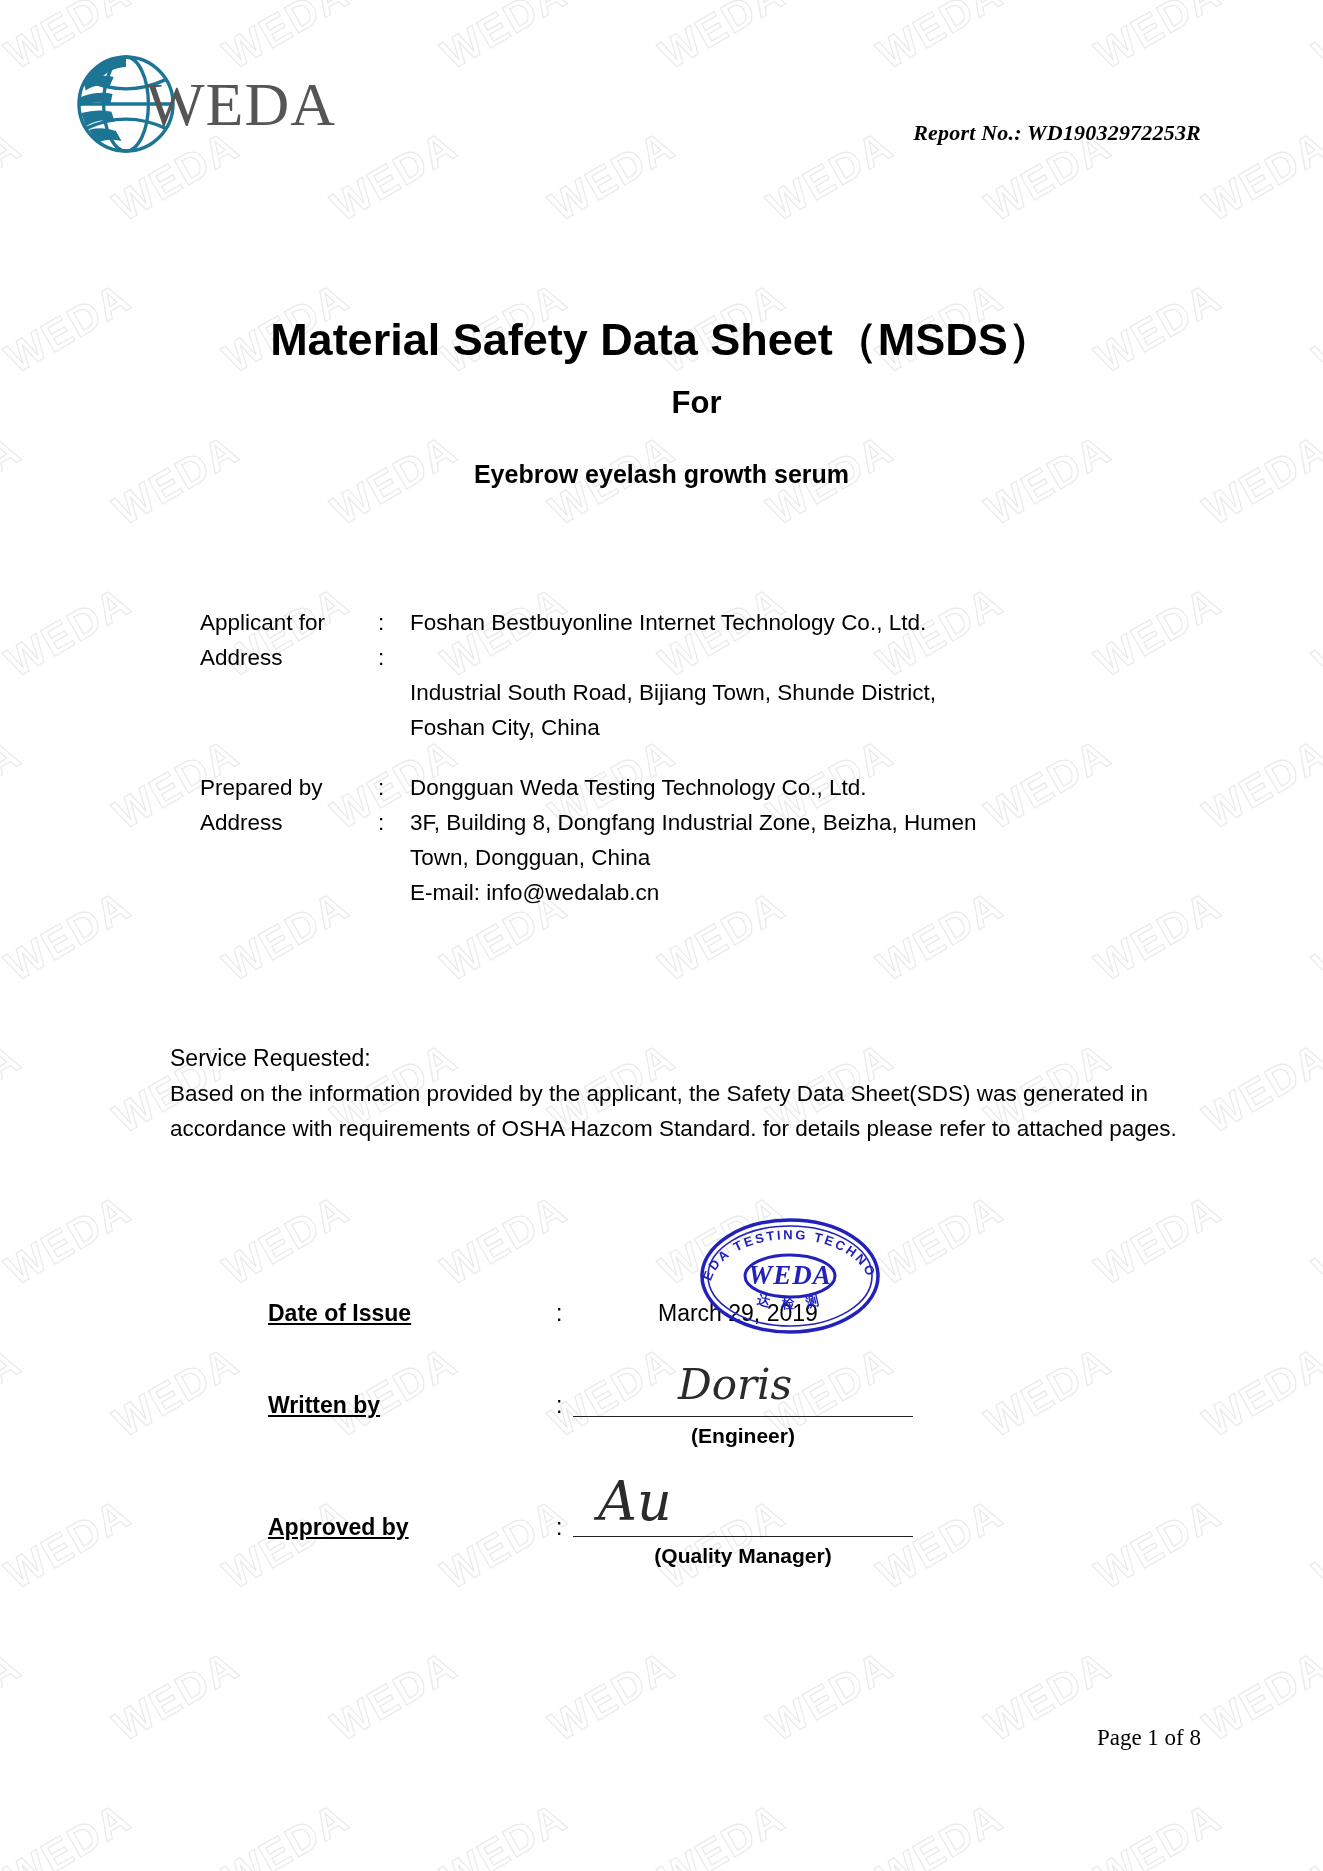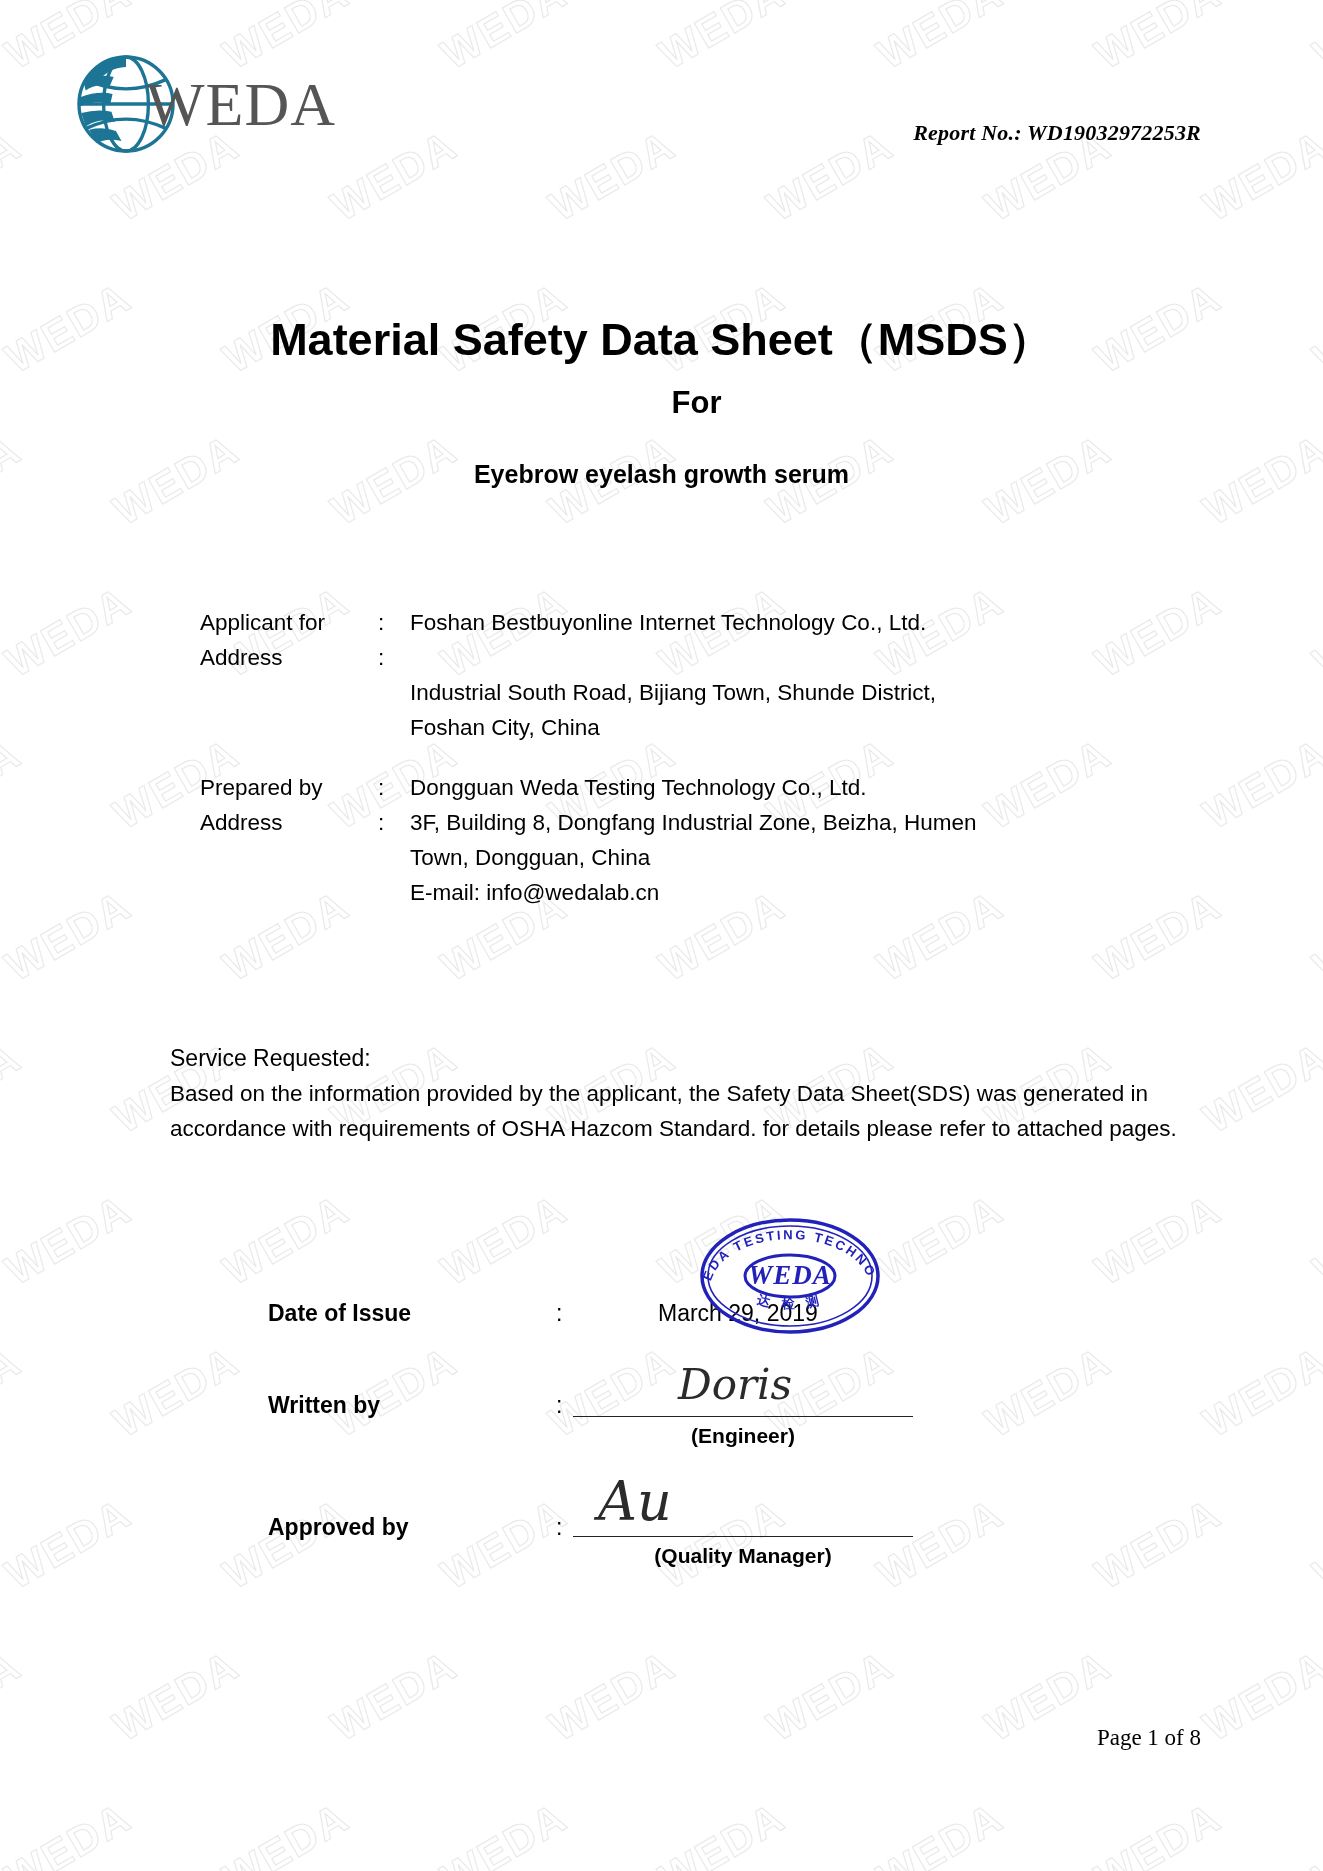--- a/index.html
+++ b/index.html
@@ -86,21 +86,21 @@
   .info-cont { margin-left:210px; }
 
   
   .service { position:absolute; left:170px; top:1045px; width:1010px; }
   .service-title { font-size:23px; font-weight:400; margin-bottom:4px; }
   .service-body { font-size:22.5px; line-height:35px; }
 
   
   .sig { position:absolute; left:268px; top:1300px; width:900px; font-size:23px; }
   .sig-row { position:relative; height:auto; }
-  .sig-label { position:absolute; left:0; font-weight:700; white-space:nowrap; }
+  .sig-label { position:absolute; left:0; font-weight:700; white-space:nowrap;text-decoration:underline; }
   .sig-colon { position:absolute; left:288px; }
   .sig-value { position:absolute; left:390px; white-space:nowrap; }
 
   .sig-line { position:absolute; left:305px; width:340px; border-bottom:1.5px solid #222; }
   .sig-sub  { position:absolute; width:340px; left:305px; text-align:center; font-weight:700; font-size:21px; }
 
   .handwriting {
     position:absolute;
     font-family:"DejaVu Serif", serif;
     font-style:italic;

